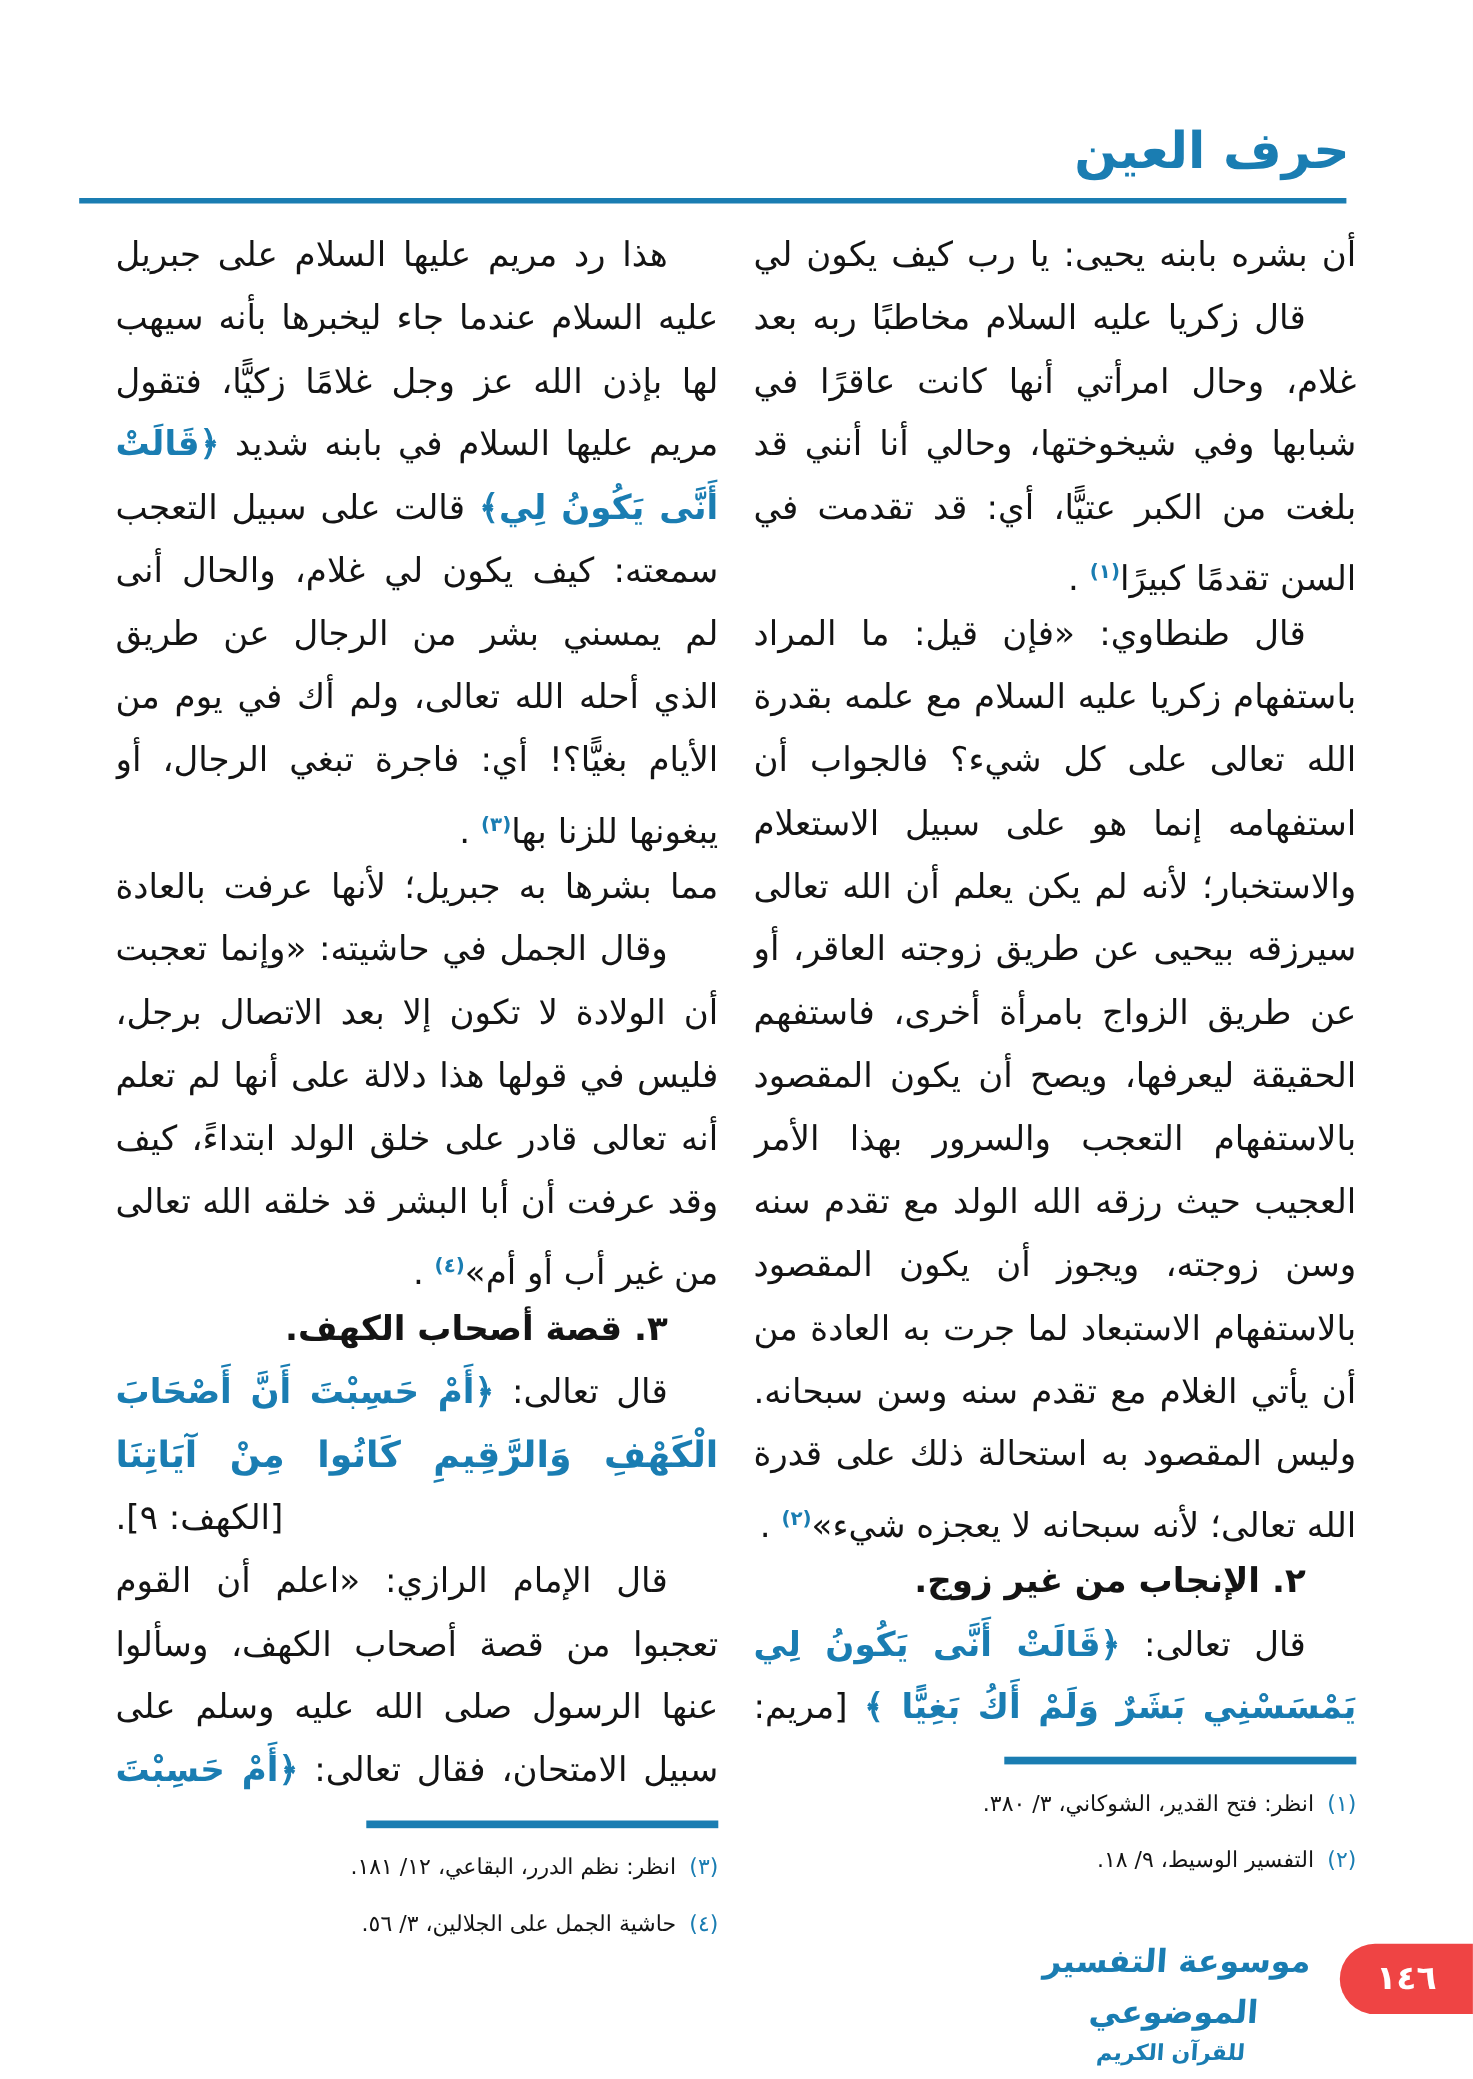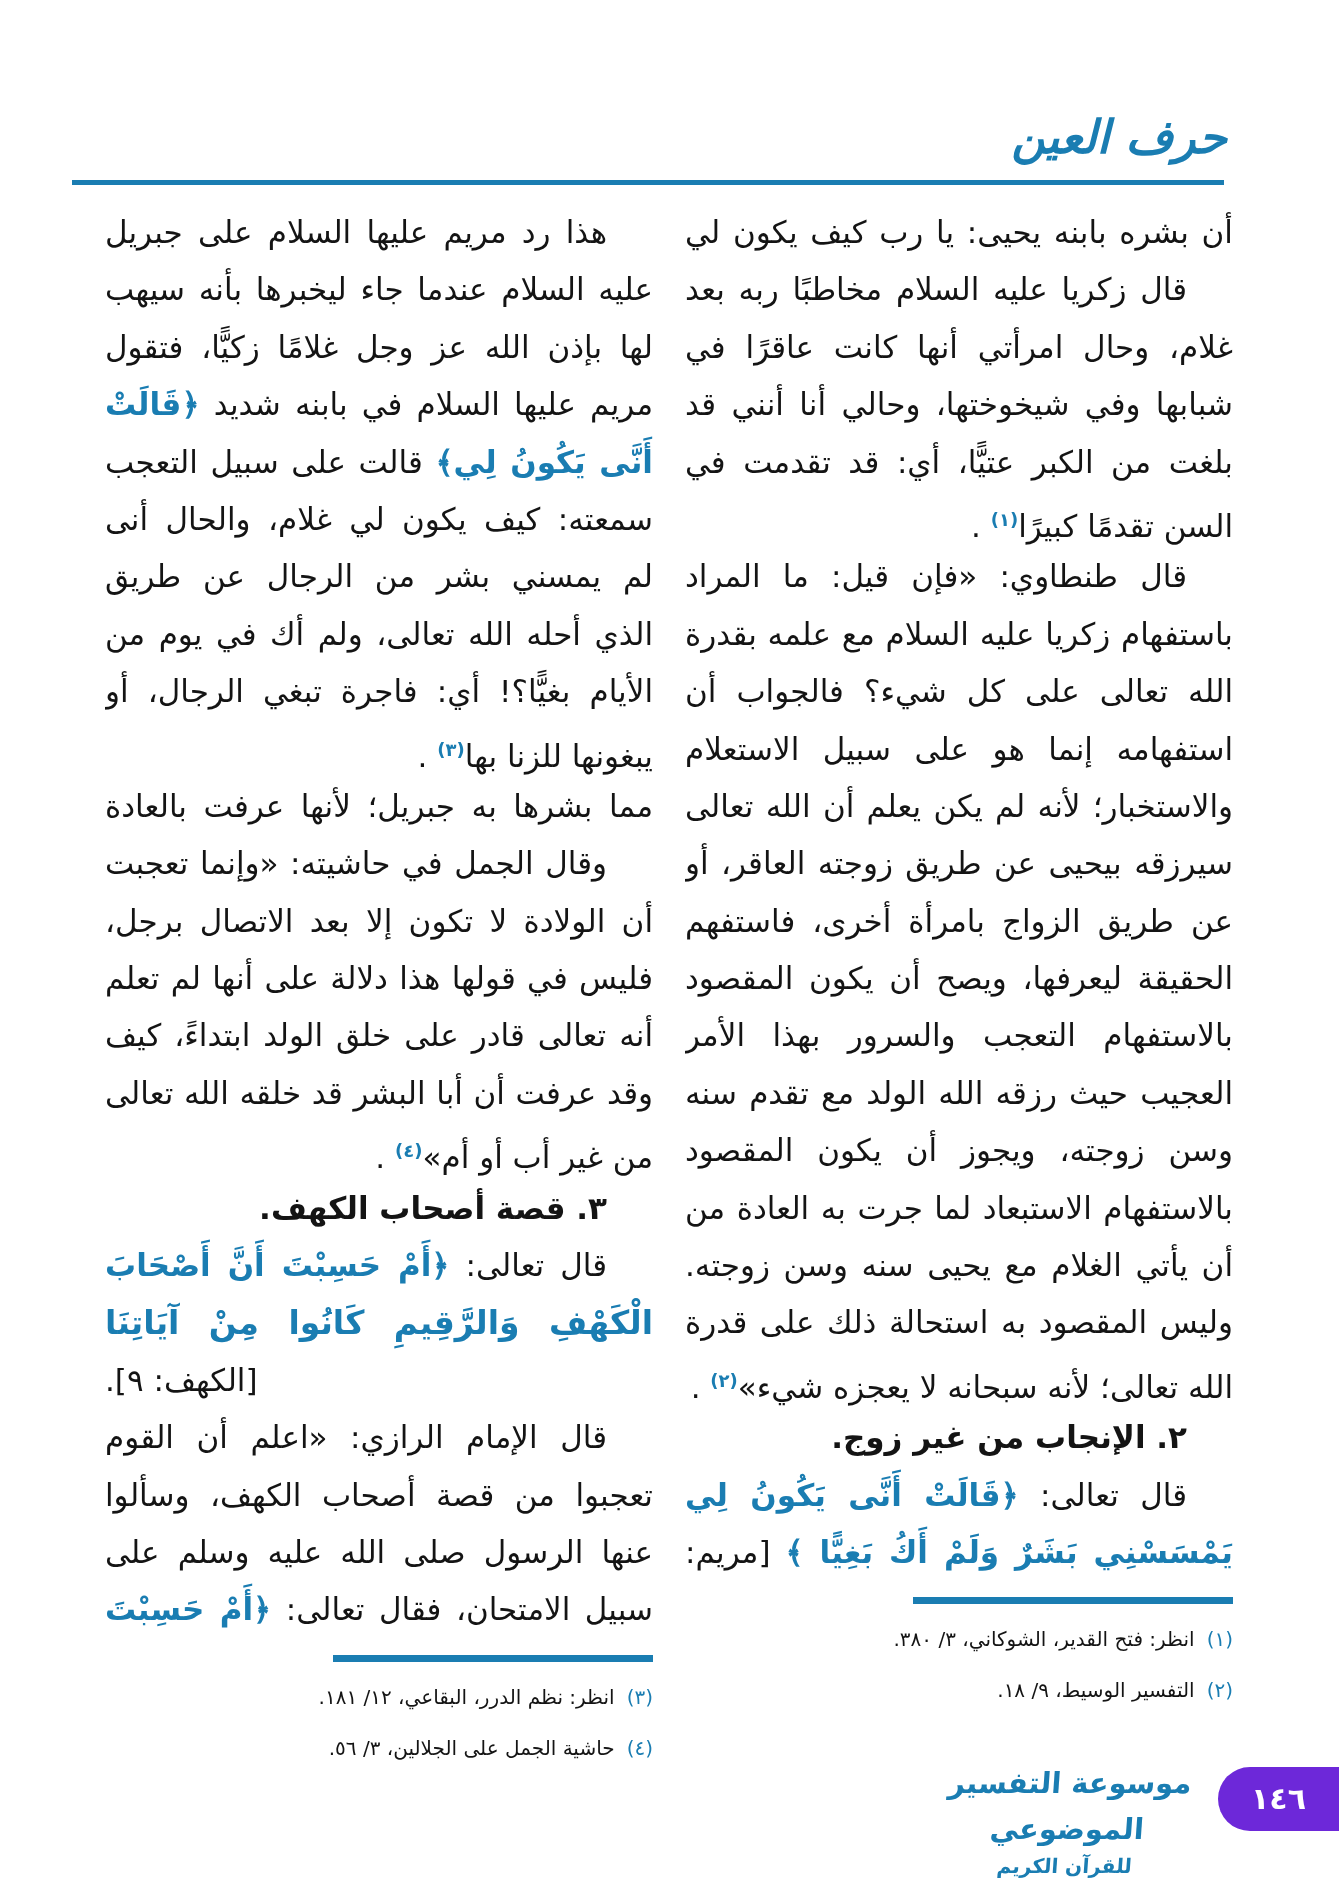--- a/index.html
+++ b/index.html
@@ -10,21 +10,21 @@
     background:#ffffff;
     overflow:hidden;
     direction:rtl;
     font-family:"DejaVu Sans","DejaVu Serif",sans-serif;
     color:#141414;
   }
   
   .chapter-title{
     position:absolute;top:110px;right:112px;
     color:#1a7db2;font-size:46px;font-weight:bold;
-    font-style:italic;letter-spacing:-2px;
+    letter-spacing:-2px;
     white-space:nowrap;
   }
   .header-rule{
     position:absolute;top:180px;left:72px;width:1152px;height:5px;
     background:#1a7db2;
   }
   
   .columns{
     position:absolute;top:204px;left:105px;right:106px;
     display:flex;gap:32px;
@@ -49,21 +49,21 @@
   
   .logo{
     position:absolute;left:925px;top:1760px;width:285px;
     text-align:center;color:#1a7db2;font-weight:bold;
     transform:skewX(-4deg);
   }
   .logo .l1{font-size:29px;letter-spacing:-1px;line-height:46px;}
   .logo .l2{font-size:20px;line-height:28px;}
   .pagenum{
     position:absolute;right:0;top:1767px;width:121px;height:64px;
-    background:#6d28d9;border-radius:32px 0 0 32px;
+    background:#ef4444;border-radius:32px 0 0 32px;
     color:#ffffff;font-size:30px;font-weight:bold;
     text-align:center;line-height:64px;
   }
 </style>
 </head>
 <body>
 
 <div class="page">
 
   <div class="chapter-title">حرف العين</div>
@@ -83,21 +83,21 @@
         <div class="line"><span class="t">الله تعالى على كل شيء؟ فالجواب أن</span></div>
         <div class="line"><span class="t">استفهامه إنما هو على سبيل الاستعلام</span></div>
         <div class="line"><span class="t">والاستخبار؛ لأنه لم يكن يعلم أن الله تعالى</span></div>
         <div class="line"><span class="t">سيرزقه بيحيى عن طريق زوجته العاقر، أو</span></div>
         <div class="line"><span class="t">عن طريق الزواج بامرأة أخرى، فاستفهم عن</span></div>
         <div class="line"><span class="t">الحقيقة ليعرفها، ويصح أن يكون المقصود</span></div>
         <div class="line"><span class="t">بالاستفهام التعجب والسرور بهذا الأمر</span></div>
         <div class="line"><span class="t">العجيب حيث رزقه الله الولد مع تقدم سنه</span></div>
         <div class="line"><span class="t">وسن زوجته، ويجوز أن يكون المقصود</span></div>
         <div class="line"><span class="t">بالاستفهام الاستبعاد لما جرت به العادة من</span></div>
-        <div class="line"><span class="t">أن يأتي الغلام مع يحيى سنه وسن زوجته.</span></div>
+        <div class="line"><span class="t">أن يأتي الغلام مع تقدم سنه وسن سبحانه.</span></div>
         <div class="line"><span class="t">وليس المقصود به استحالة ذلك على قدرة</span></div>
         <div class="line start"><span class="t">الله تعالى؛ لأنه سبحانه لا يعجزه شيء»</span><span class="fnref">(٢)</span><span class="t"> .</span></div>
         <div class="line start indent heading"><span class="t">٢. الإنجاب من غير زوج.</span></div>
         <div class="line indent"><span class="t">قال تعالى: </span><span class="q">﴿قَالَتْ أَنَّى يَكُونُ لِي غُلَامٌ وَلَمْ</span></div>
         <div class="line start"><span class="q">يَمْسَسْنِي بَشَرٌ وَلَمْ أَكُ بَغِيًّا ﴾</span><span class="t"> [مريم: ٢٠].</span></div>
         <div class="fnsep"></div>
         <div class="fn"><span class="num">(١)</span><span>انظر: فتح القدير، الشوكاني، ٣/ ٣٨٠.</span></div>
         <div class="fn"><span class="num">(٢)</span><span>التفسير الوسيط، ٩/ ١٨.</span></div>
       </section>
     <section class="col" id="col-left">

